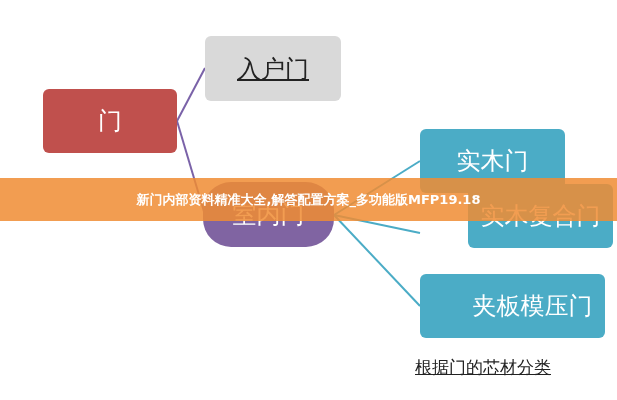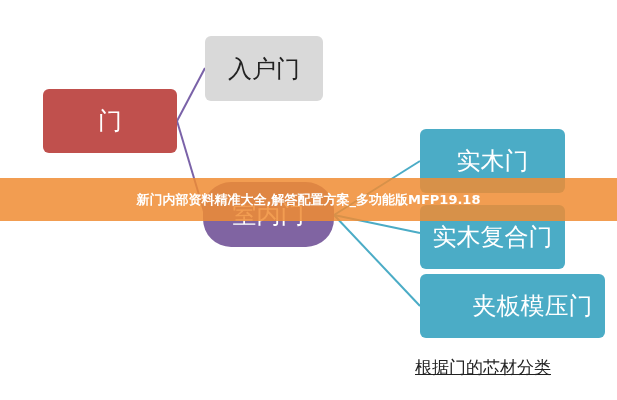--- a/index.html
+++ b/index.html
@@ -1,23 +1,23 @@
 <!DOCTYPE html>
 <html><head>
 <meta charset="utf-8">
 <style>
   html,body{margin:0;padding:0;}
   body{width:617px;height:400px;background:#ffffff;position:relative;overflow:hidden;font-family:"DejaVu Serif","Liberation Serif",serif;}
   .box{position:absolute;border-radius:6px;display:flex;align-items:center;justify-content:center;font-size:24px;}
   #root{left:43px;top:89px;width:134px;height:64px;background:#c0504d;color:#fff;}
-  #entry{left:205px;top:36px;width:118px;height:65px;background:#d9d9d9;color:#222;}
+  #entry{left:205px;top:36px;width:136px;height:65px;background:#d9d9d9;color:#222;text-decoration:underline;}
   #interior{left:203px;top:182px;width:131px;height:65px;background:#8064a2;color:#fff;border-radius:28px;}
   .blue{background:#4bacc6;color:#fff;left:420px;width:145px;height:64px;justify-content:center;}
   #solid{top:129px;}
-  #composite{top:205px;}
+  #composite{top:184px;margin-left:48px;}
   #molded{top:274px;padding-left:40px;}
   svg.lines{position:absolute;left:0;top:0;}
   #caption{position:absolute;left:415px;top:356px;font-size:17px;color:#222;font-family:"DejaVu Sans","Liberation Sans",sans-serif;text-decoration:underline;}
   #banner{position:absolute;left:0;top:178px;width:617px;height:43px;background:rgba(240,140,50,0.85);display:flex;align-items:center;justify-content:center;}
   #banner span{color:#fff;font-weight:bold;font-size:13px;font-family:"DejaVu Sans","Liberation Sans",sans-serif;padding-left:0px;}
 </style>
 </head>
 <body>
 
 <svg class="lines" width="617" height="400">

